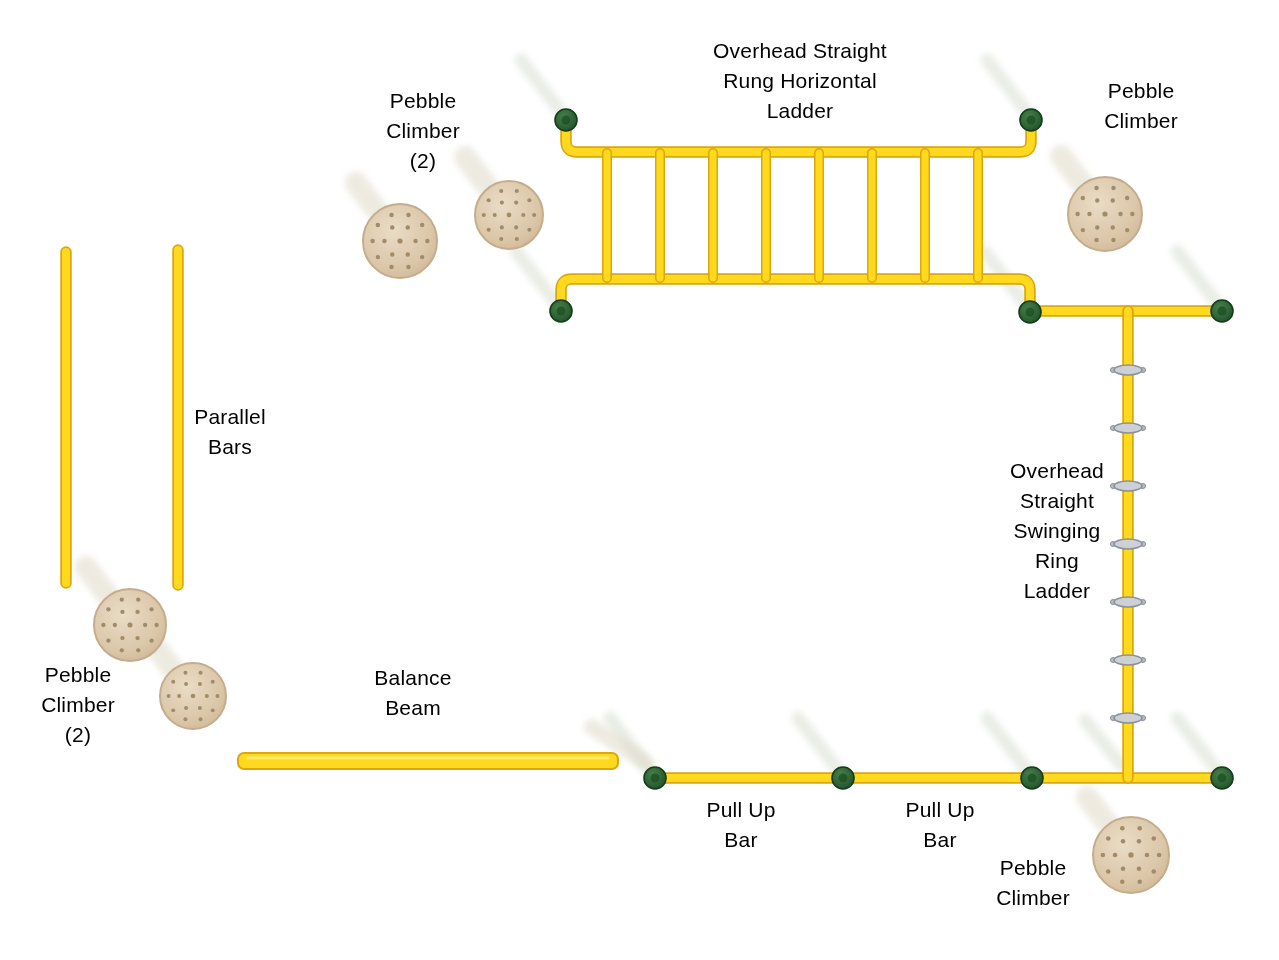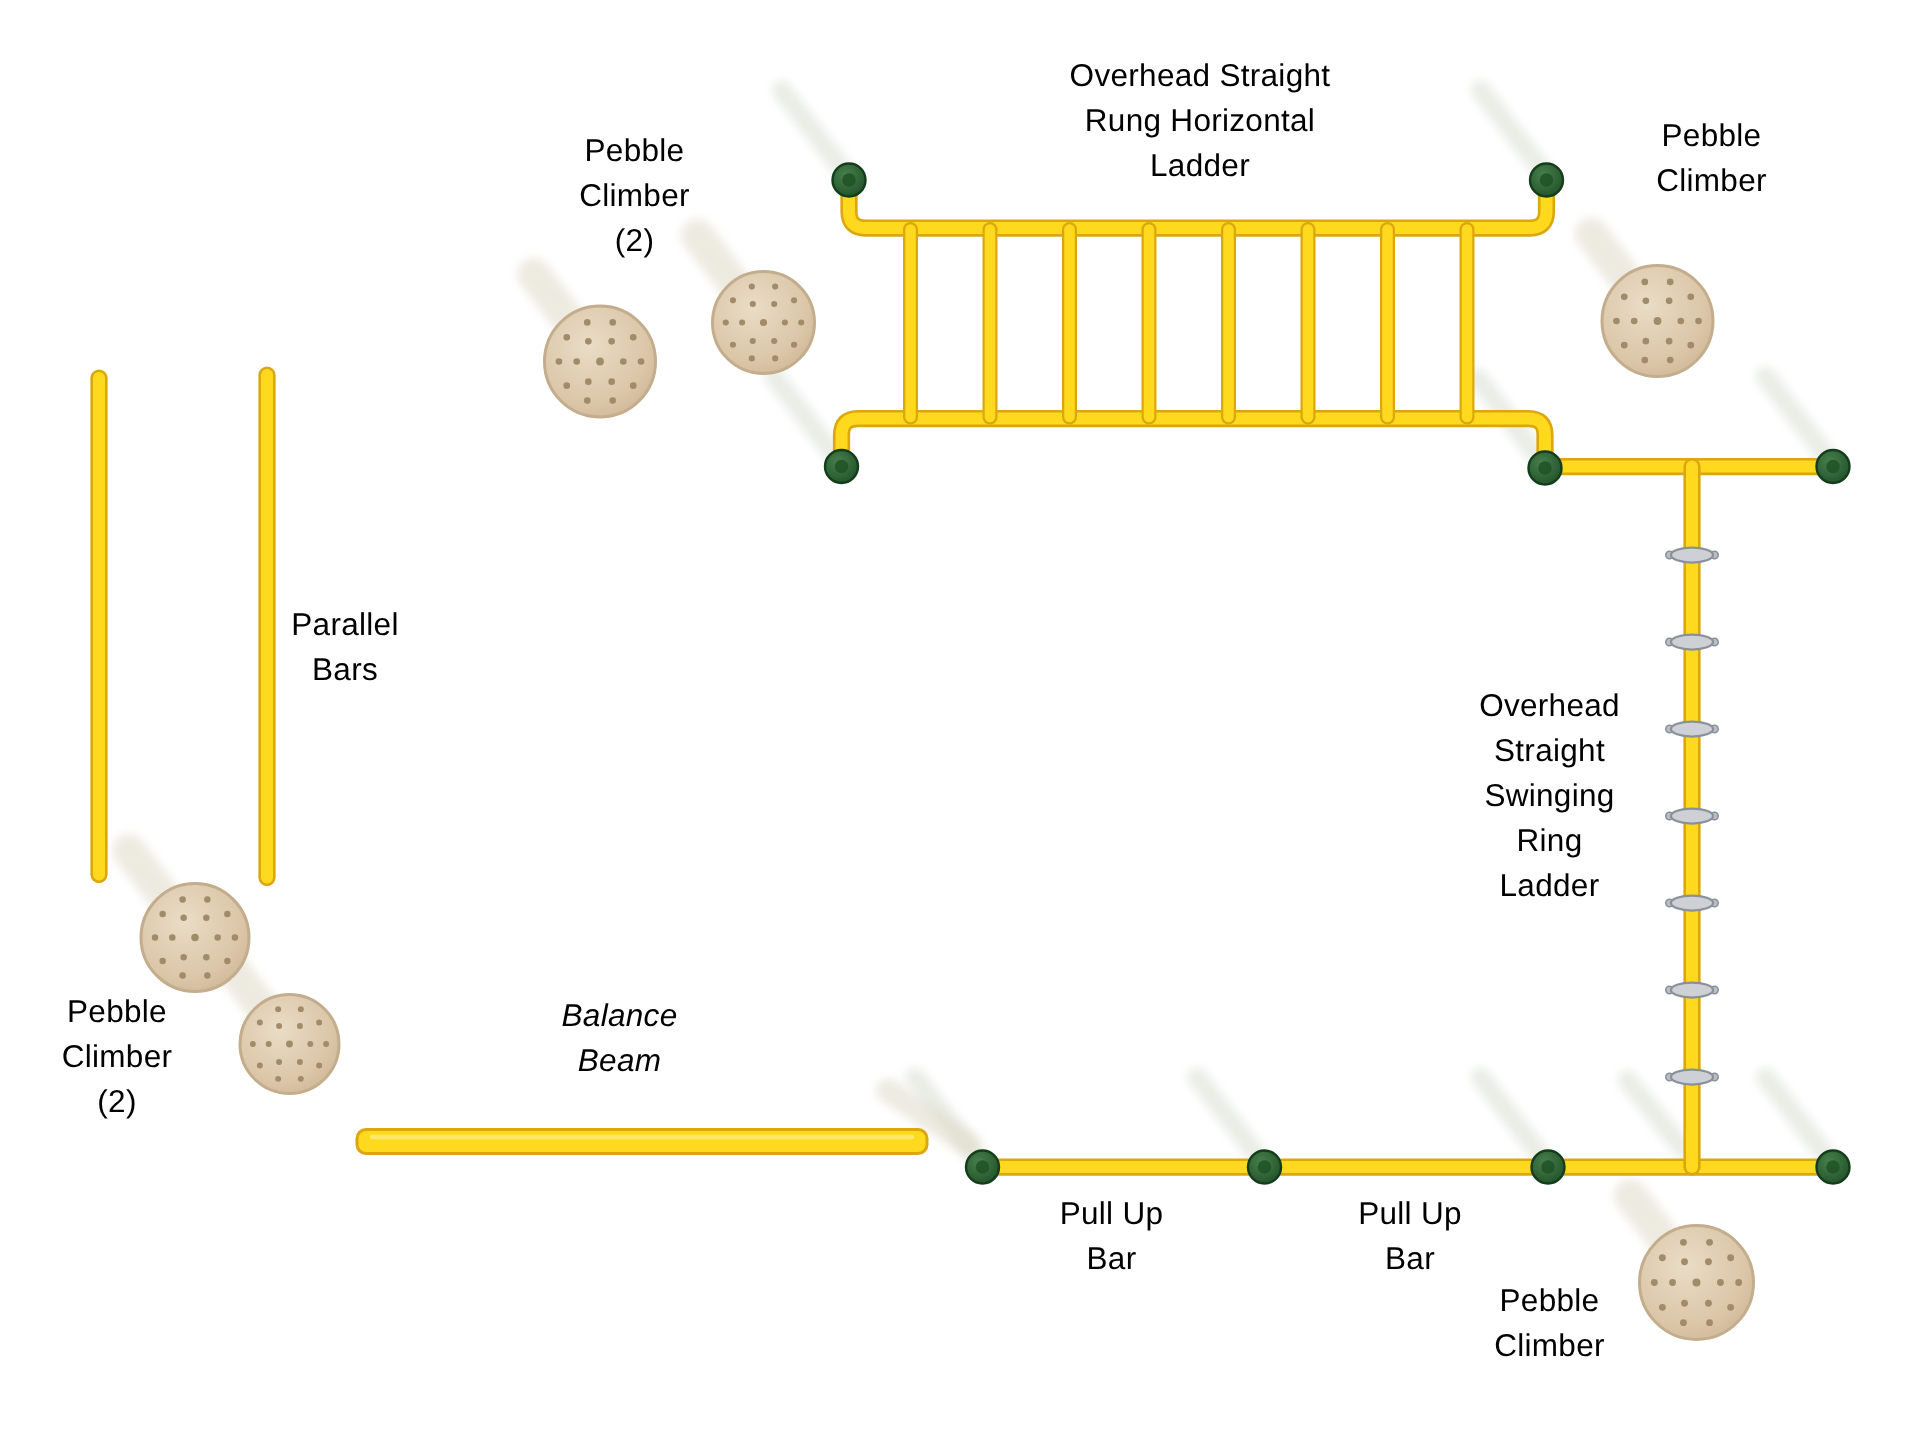--- a/index.html
+++ b/index.html
@@ -246,27 +246,27 @@
   <div class="label" style="left:423px; top:86px;">Pebble
 Climber
 (2)</div>
   <div class="label" style="left:1141px; top:76px;">Pebble
 Climber</div>
   <div class="label" style="left:230px; top:402px;">Parallel
 Bars</div>
   <div class="label" style="left:78px;  top:660px;">Pebble
 Climber
 (2)</div>
-  <div class="label" style="left:413px; top:663px;font-style:italic;">Balance
+  <div class="label" style="left:413px; top:663px;">Balance
 Beam</div>
   <div class="label" style="left:741px; top:795px;">Pull Up
 Bar</div>
   <div class="label" style="left:940px; top:795px;">Pull Up
 Bar</div>
-  <div class="label" style="left:1033px; top:456px;">Overhead
+  <div class="label" style="left:1057px; top:456px;">Overhead
 Straight
 Swinging
 Ring
 Ladder</div>
   <div class="label" style="left:1033px; top:853px;">Pebble
 Climber</div>
 
 </div>
 
 </body></html>

